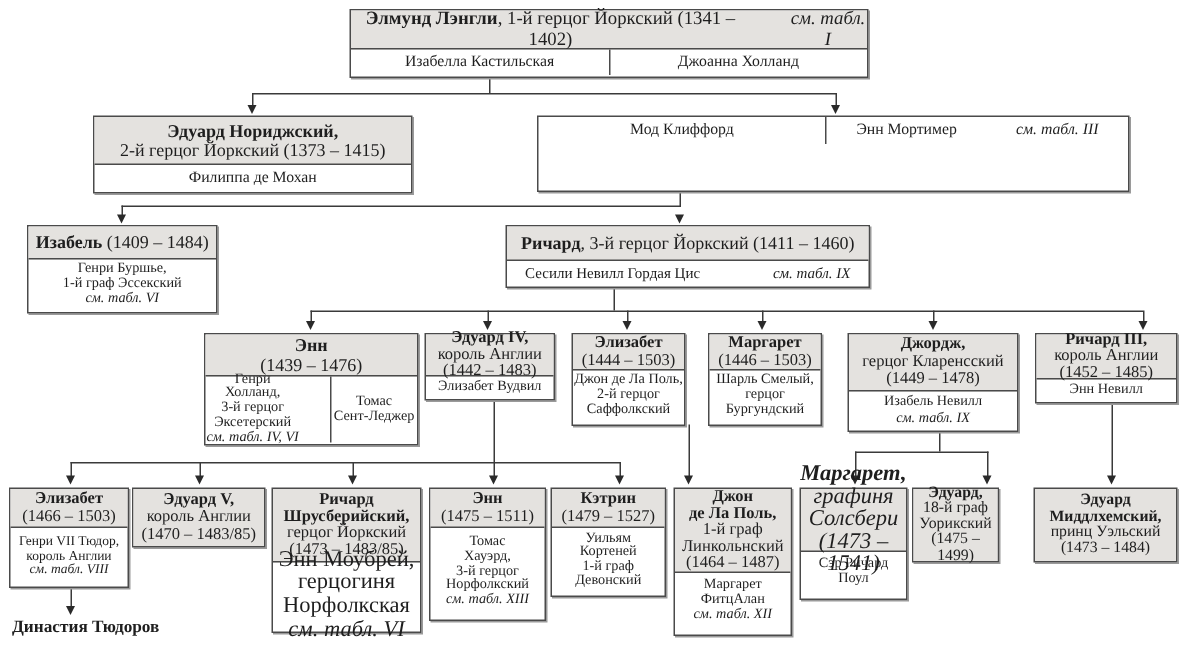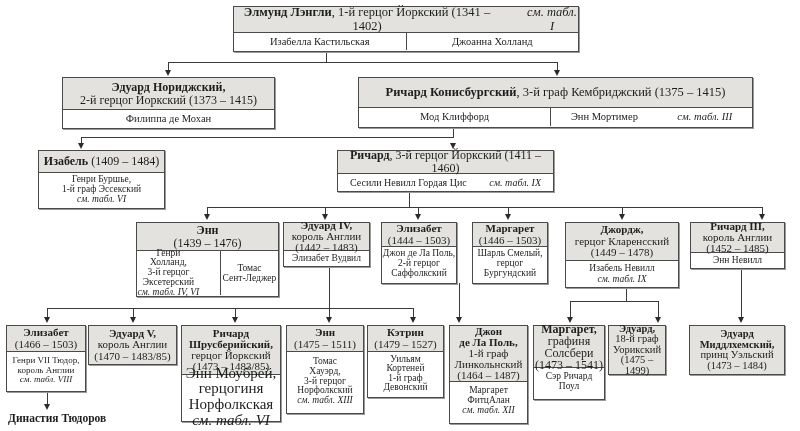--- a/index.html
+++ b/index.html
@@ -115,44 +115,41 @@
   <div class="hd" style="height:32px;font-size:12px;">
     <b>Эдуард Нориджский,</b>
     <span>2-й герцог Йоркский (1373 – 1415)</span>
   </div>
   <div class="row" style="height:17px;font-size:10.5px;">
     <div class="cell">Филиппа де Мохан</div>
   </div>
 </div>
 
 <div class="box" style="left:358px;top:77px;width:395px;height:51px;">
-  <div class="hd" style="height:30px;flex-direction:row;font-size:12.5px;">
-    <span><b>Ричард Конисбургский</b><span>, 3-й граф Кембриджский (1375 – 1415)</span></span>
-  </div>
   <div class="row" style="height:18px;font-size:10.5px;">
     <div class="cell">Мод Клиффорд</div>
     <div class="cell" style="flex:1.05;flex-direction:row;justify-content:space-around;">
       <span>Энн Мортимер</span>
       <span class="ref">см. табл. III</span>
     </div>
   </div>
 </div>
 
-<div class="box" style="left:18px;top:150px;width:127px;height:59px;margin-left:20px;">
+<div class="box" style="left:18px;top:150px;width:127px;height:59px;">
   <div class="hd" style="height:22px;flex-direction:row;font-size:12px;">
     <span><b>Изабель</b><span> (1409 – 1484)</span></span>
   </div>
   <div class="cell" style="height:34px;font-size:9.5px;line-height:1.05;">
     <span>Генри Буршье,</span>
     <span>1-й граф Эссекский</span>
     <span class="ref">см. табл. VI</span>
   </div>
 </div>
 
-<div class="box" style="left:337px;top:150px;width:217px;height:42px;">
+<div class="box" style="left:337px;top:150px;width:243px;height:42px;">
   <div class="hd" style="height:23px;flex-direction:row;font-size:12px;">
     <span><b>Ричард</b><span>, 3-й герцог Йоркский (1411 – 1460)</span></span>
   </div>
   <div class="row" style="height:16px;font-size:10px;">
     <div class="cell" style="flex-direction:row;justify-content:space-between;padding:0 12px;">
       <span>Сесили Невилл Гордая Цис</span>
       <span class="ref">см. табл. IX</span>
     </div>
   </div>
 </div>
@@ -305,21 +302,21 @@
     <span>(1464 – 1487)</span>
   </div>
   <div class="cell" style="height:38px;font-size:9.5px;line-height:1.05;">
     <span>Маргарет</span>
     <span>ФитцАлан</span>
     <span class="ref">см. табл. XII</span>
   </div>
 </div>
 
 <div class="box" style="left:533px;top:325px;width:72px;height:75px;">
-  <div class="hd" style="height:42px;font-size:12px;line-height:1.0;">
+  <div class="hd" style="height:42px;font-size:15px;line-height:1.0;font-style:italic;">
     <b>Маргарет,</b>
     <span>графиня</span>
     <span>Солсбери</span>
     <span>(1473 – 1541)</span>
   </div>
   <div class="cell" style="height:28px;font-size:9.5px;line-height:1.05;">
     <span>Сэр Ричард</span>
     <span>Поул</span>
   </div>
 </div>

